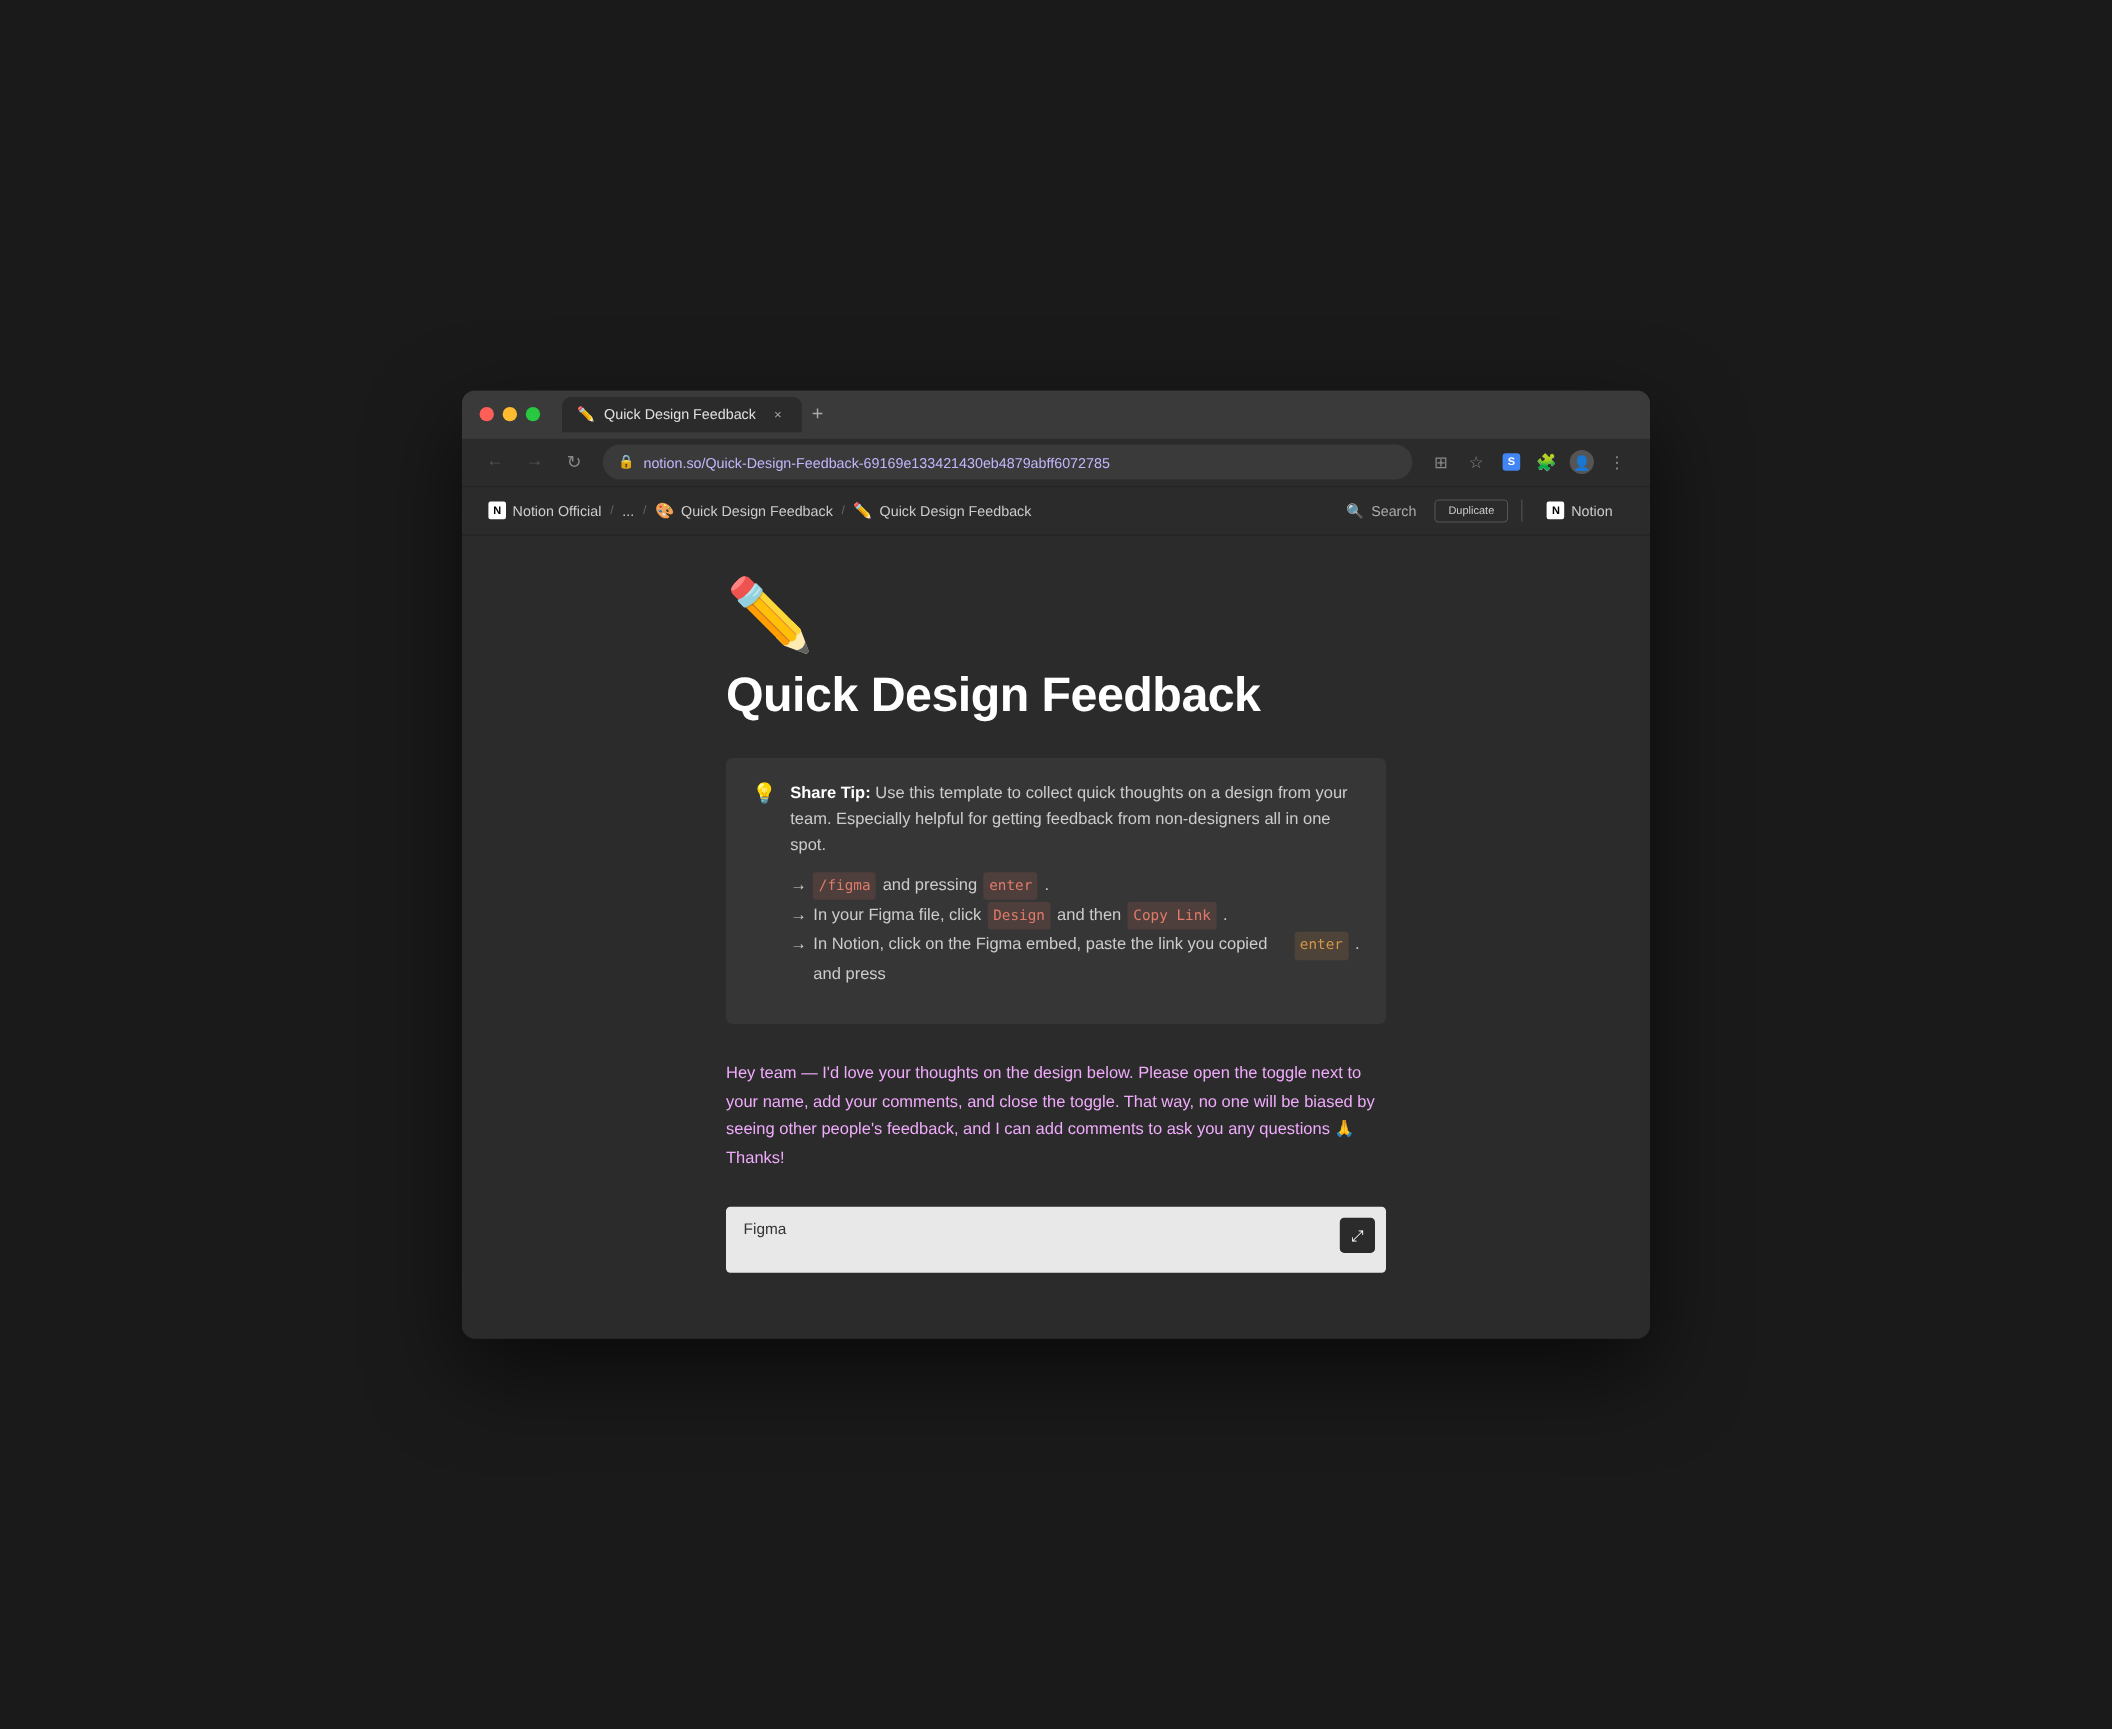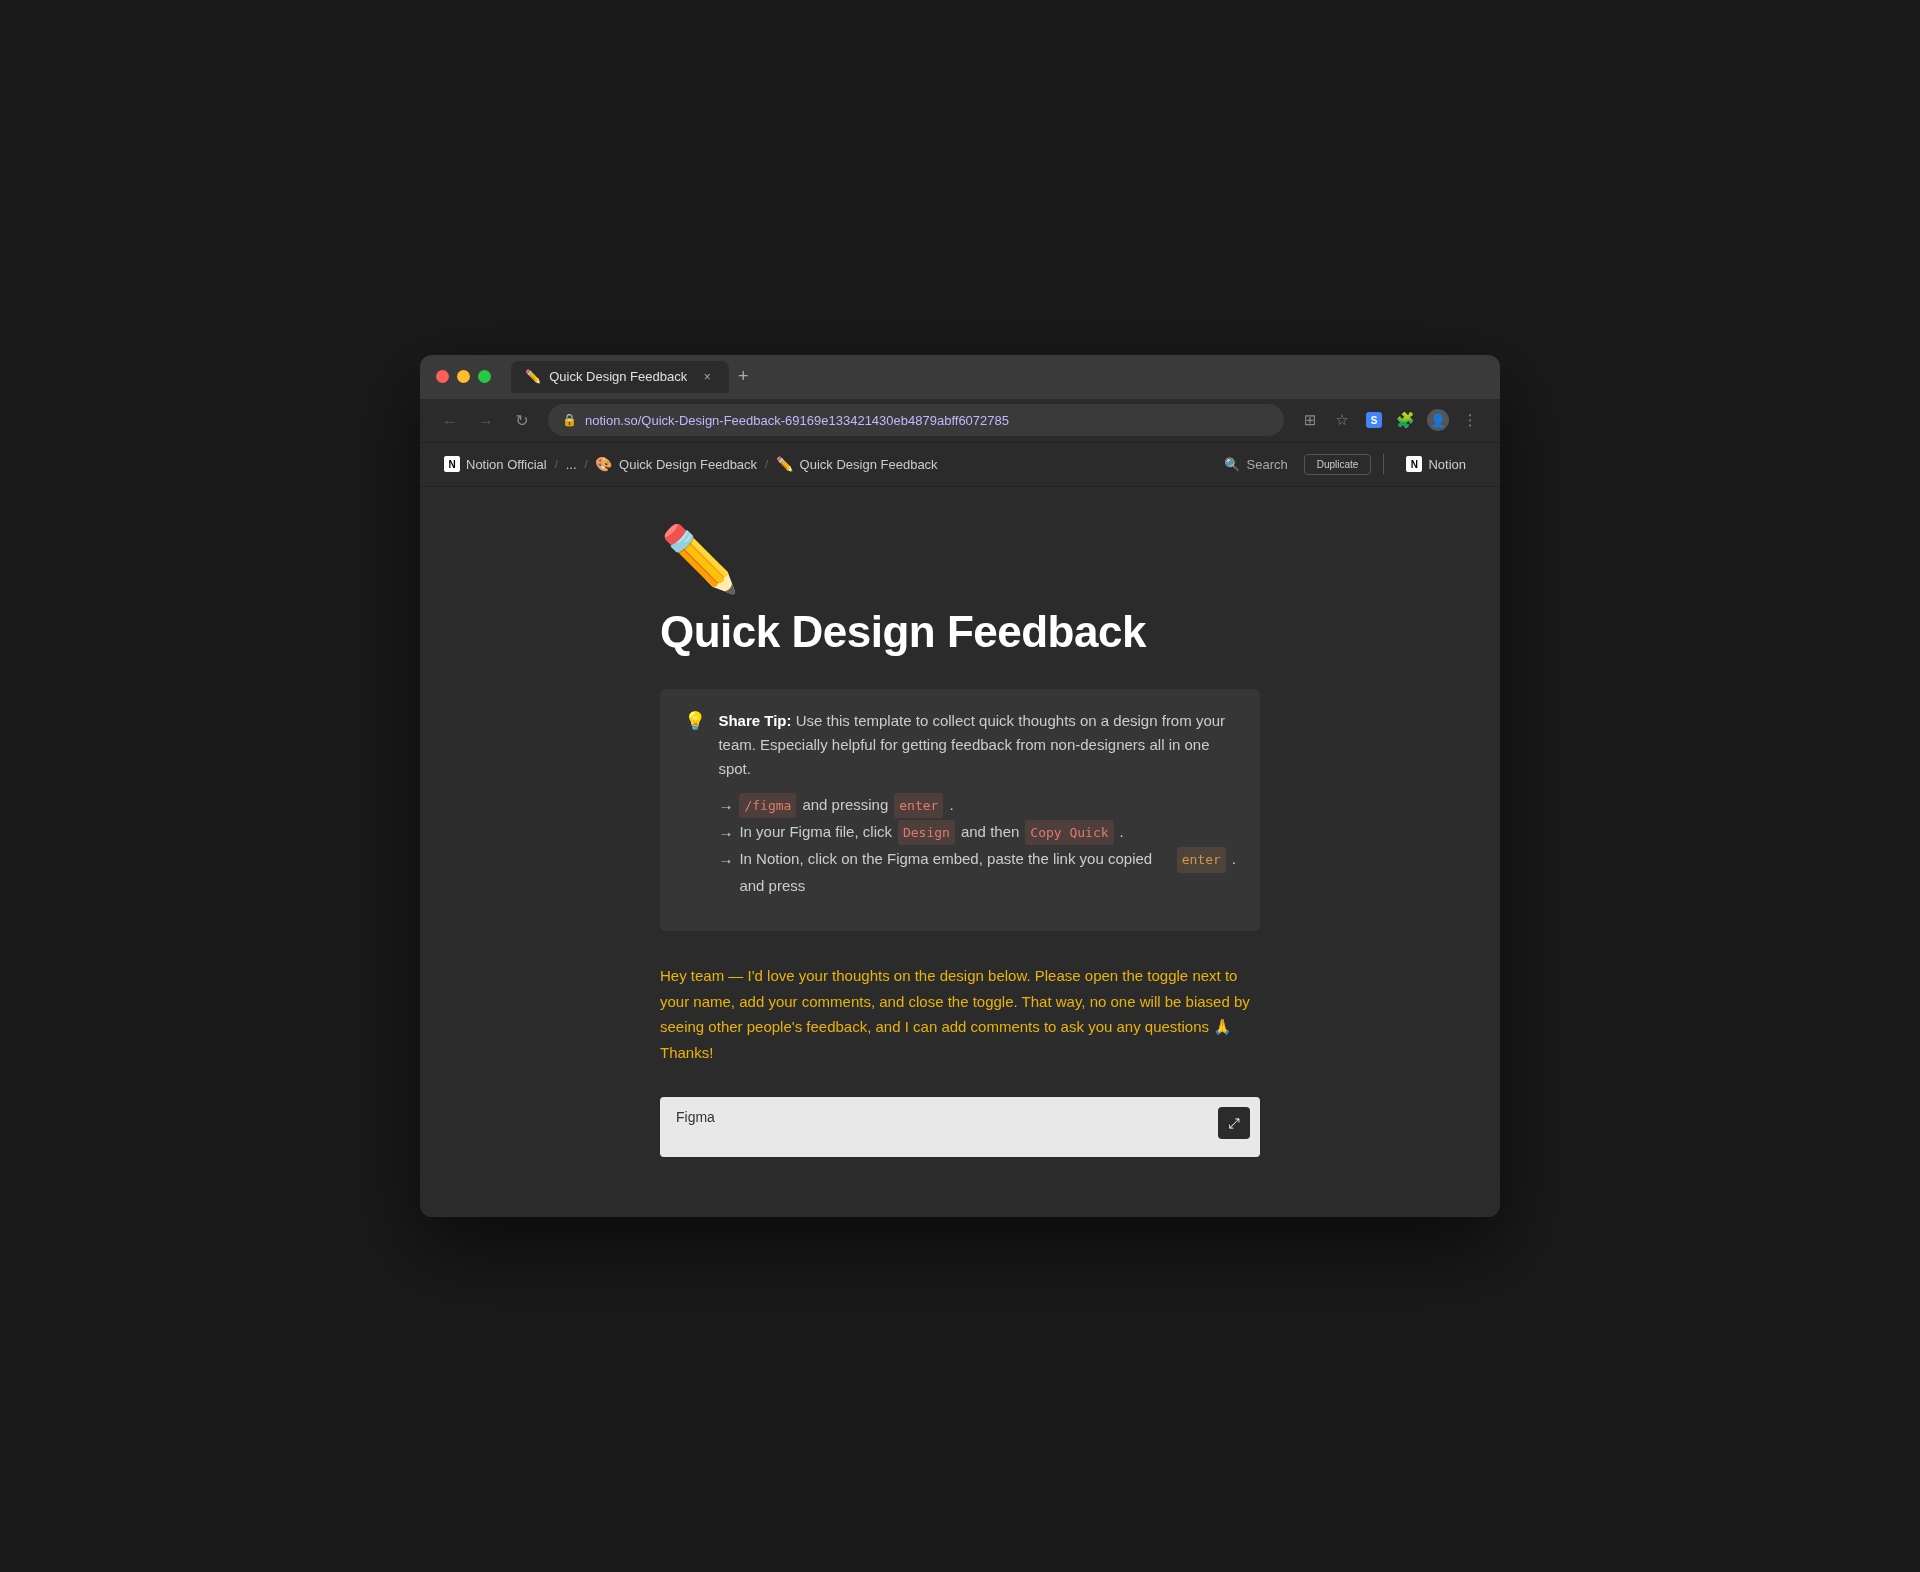--- a/index.html
+++ b/index.html
@@ -346,21 +346,21 @@
       background: rgba(224, 123, 106, 0.15);
     }
 
     .code-orange {
       color: #d4964a;
       background: rgba(212, 150, 74, 0.15);
     }
 
     .body-text {
       font-size: 15px;
-      color: #eab308;
+      color: #f0abfc;
       line-height: 1.7;
       margin-bottom: 32px;
     }
 
     
     .figma-embed {
       background: #e8e8e8;
       border-radius: 4px;
       overflow: hidden;
       position: relative;
@@ -488,21 +488,21 @@
               <li>
                   <span class="code-inline code-red">/figma</span>
                   <span> and pressing </span>
                   <span class="code-inline code-red">enter</span>
                   <span>.</span>
               </li>
               <li>
                 <span>In your Figma file, click </span>
                   <span class="code-inline code-red">Design</span>
                   <span> and then </span>
-                  <span class="code-inline code-red">Copy Quick</span>
+                  <span class="code-inline code-red">Copy Link</span>
                   <span>.</span>
               </li>
               <li>
                 <span>In Notion, click on the Figma embed, paste the link you copied and press </span>
                   <span class="code-inline code-orange">enter</span>
                   <span>.</span>
               </li>
             </ul>
           </div>
         </div>

